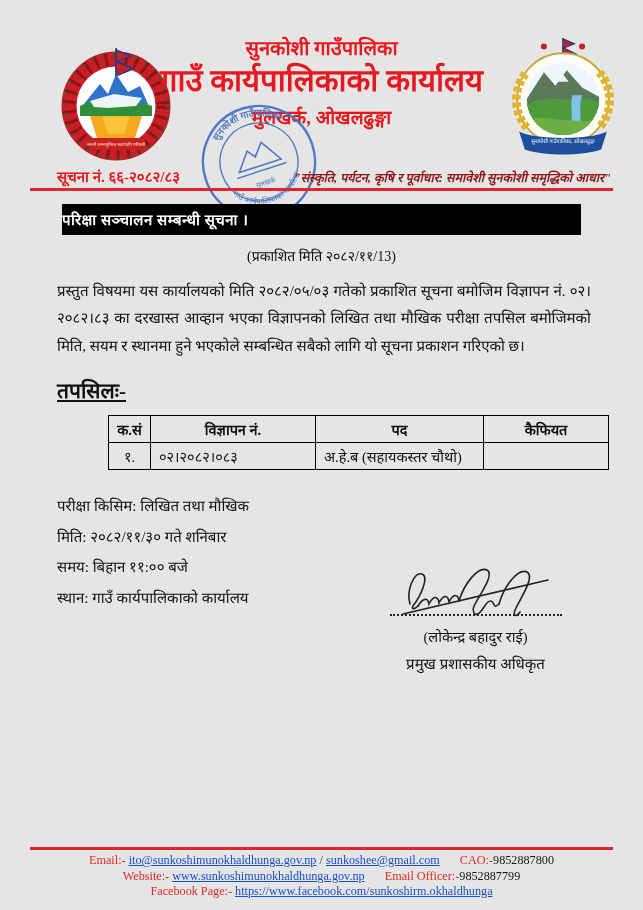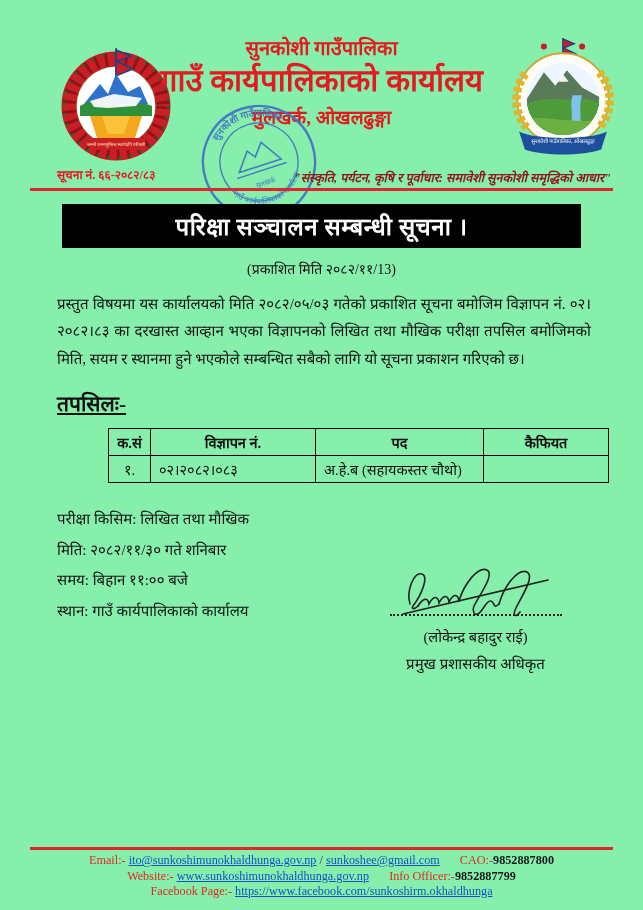--- a/index.html
+++ b/index.html
@@ -1,40 +1,40 @@
 <!DOCTYPE html>
 <html><head>
 <meta charset="utf-8">
 <style>
   html,body{margin:0;padding:0;background:#888;}
   .page{
-    width:643px;height:910px;position:relative;background:#86efac;
+    width:643px;height:910px;position:relative;background:#e5e5e5;
     font-family:"Liberation Serif", serif;color:#111;overflow:hidden;
     margin:0 auto;
   }
   
   .hdr{position:absolute;top:0;left:0;right:0;height:205px;}
   .title-block{position:absolute;top:36px;left:120px;right:120px;text-align:center;}
   .t-muni{font-size:20px;font-weight:bold;color:#e41a20;line-height:1.2;}
   .t-office{font-size:31px;font-weight:bold;color:#e41a20;line-height:1.25;margin-top:2px;}
   .t-addr{font-size:19px;font-weight:bold;color:#e41a20;line-height:1.3;margin-top:5px;}
   .emblem-left{position:absolute;left:56px;top:42px;width:120px;height:124px;}
   .emblem-right{position:absolute;left:504px;top:36px;width:118px;height:126px;}
   .province{position:absolute;left:492px;top:146px;width:140px;text-align:center;
     font-size:14.5px;font-weight:bold;color:#e41a20;}
   .stamp{position:absolute;left:199px;top:102px;width:120px;height:120px;
     transform:rotate(-18deg);opacity:.92;pointer-events:none;}
-  .notice-no{position:absolute;left:57px;top:166px;font-size:12px;font-weight:bold;color:#e41a20;}
+  .notice-no{position:absolute;left:57px;top:166px;font-size:15px;font-weight:bold;color:#e41a20;}
   .slogan{position:absolute;right:32px;top:169px;font-size:12.5px;font-weight:bold;
     font-style:italic;color:#8f191c;}
   .red-rule{position:absolute;left:30px;right:30px;top:188px;height:3px;background:#e0262a;}
   
   .main{position:absolute;top:204px;left:0;right:0;}
-  .banner{margin:0 62px;background:#000;color:#fff;text-align:center;
-    font-size:24px;font-weight:bold;padding:5px 0 6px 0;letter-spacing:.5px;}
+  .banner{margin:0 62px;background:#000;color:#fff;text-align:left;
+    font-size:15px;font-weight:bold;padding:5px 0 6px 0;letter-spacing:.5px;}
   .published{text-align:center;font-size:14px;margin-top:11px;}
   .body-par{margin:13px 52px 0 57px;font-size:15px;line-height:1.82;text-align:justify;}
   .tapasil{display:inline-block;margin:16px 0 0 57px;font-size:21px;font-weight:bold;
     text-decoration:underline;}
   table.sched{border-collapse:collapse;margin:11px 0 0 108px;table-layout:fixed;}
   table.sched th,table.sched td{border:1.5px solid #000;font-size:14.5px;padding:2px 8px;height:22px;}
   table.sched th{font-weight:bold;text-align:center;}
   td.c-sn{text-align:center;}
   .details{margin:26px 0 0 57px;font-size:15px;}
   .details div{margin-bottom:9px;line-height:1.45;}
@@ -42,21 +42,21 @@
   .sig-block{position:absolute;left:383px;top:560px;width:185px;text-align:center;}
   .sig-scribble{display:block;margin:0 auto;width:155px;height:58px;}
   .sig-dots{width:172px;margin:-6px auto 0 auto;border-bottom:2.5px dotted #222;height:2px;}
   .sig-name{font-size:14.5px;margin-top:10px;}
   .sig-desig{font-size:15px;margin-top:7px;}
   
   .footer{position:absolute;left:30px;right:30px;top:847px;border-top:3px solid #e0262a;
     padding-top:3px;text-align:center;font-size:12.2px;line-height:1.28;}
   .f-label{color:#e02724;}
   .f-link{color:#1550c8;text-decoration:underline;cursor:pointer;}
-  .f-num{color:#16161a;font-weight:bold;text-align:right;}
+  .f-num{color:#16161a;font-weight:normal;text-align:right;}
   .f-sep{color:#333;}
   .f-gap{display:inline-block;width:14px;}
 </style>
 </head>
 <body>
 
 <div class="page">
 
   <div class="hdr">
 
@@ -192,21 +192,21 @@
       <span class="f-link">ito@sunkoshimunokhaldhunga.gov.np</span>
       <span class="f-sep">/</span>
       <span class="f-link">sunkoshee@gmail.com</span>
       <span class="f-gap"></span>
       <span class="f-label">CAO:-</span><span class="f-num">9852887800</span>
     </div>
     <div>
       <span class="f-label">Website:-</span>
       <span class="f-link">www.sunkoshimunokhaldhunga.gov.np</span>
       <span class="f-gap"></span>
-      <span class="f-label">Info Officer:-</span><span class="f-num">9852887799</span>
+      <span class="f-label">Email Officer:-</span><span class="f-num">9852887799</span>
     </div>
     <div>
       <span class="f-label">Facebook Page:-</span>
       <span class="f-link">https://www.facebook.com/sunkoshirm.okhaldhunga</span>
     </div>
   </div>
 
 </div>
 
 </body></html>

